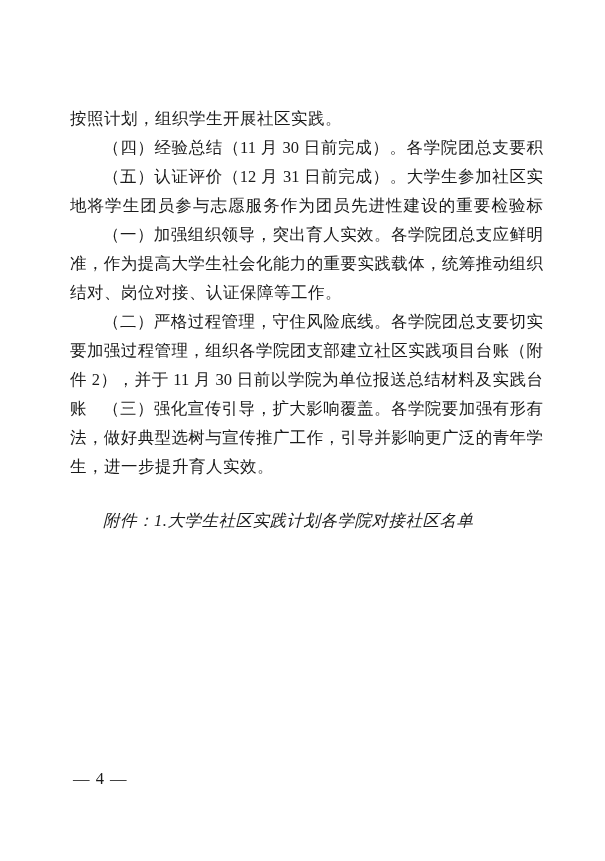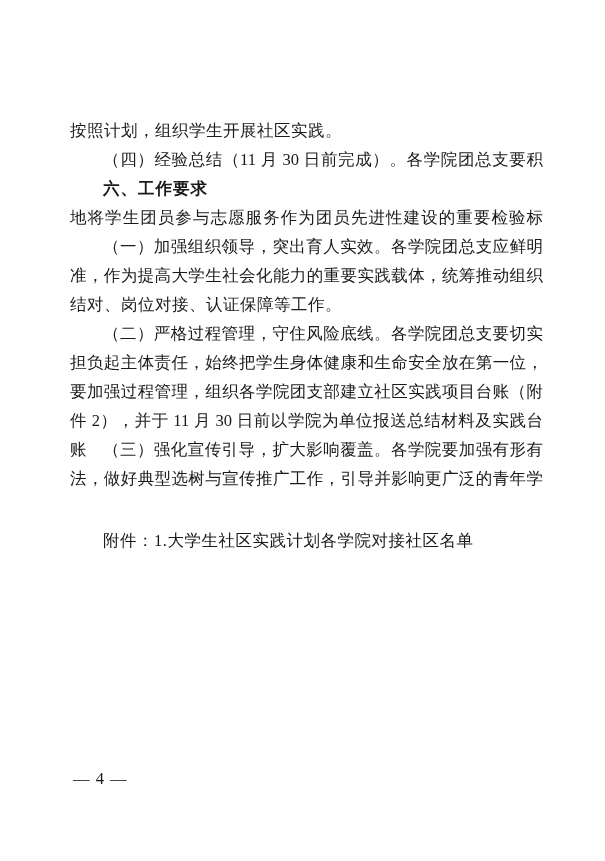--- a/index.html
+++ b/index.html
@@ -12,21 +12,21 @@
     width: 605px;
     height: 861px;
     background: #ffffff;
     overflow: hidden;
     font-family: "Liberation Serif", "DejaVu Serif", serif;
     color: #1a1a1a;
   }
   .content {
     position: absolute;
     left: 70px;
-    top: 116px;
+    top: 104px;
     width: 473px;
   }
   .line {
     font-size: 16.5px;
     line-height: 29px;
     height: 29px;
     white-space: nowrap;
     letter-spacing: 0.5px;
   }
   .line.fill {
@@ -37,45 +37,46 @@
     letter-spacing: 0px;
   }
   .line.indent {
     text-indent: 33px;
   }
   .line.heading {
     font-weight: bold;
     letter-spacing: 1px;
   }
   .line.attachment {
-    margin-top: 33px;
+    margin-top: 25px;
+    font-style: italic;
   }
   .footer {
     position: absolute;
     left: 73px;
     top: 768px;
     font-size: 16.5px;
     line-height: 22px;
     letter-spacing: 1px;
   }
 </style>
 </head>
 <body>
 
 <div class="page">
   <div class="content">
     <div class="line">按照计划，组织学生开展社区实践。</div>
     <div class="line indent fill">（四）经验总结（11 月 30 日前完成）。各学院团总支要积</div>
-    <div class="line indent heading">六、工作要求</div>
+    <div class="line indent fill">（五）认证评价（12 月 31 日前完成）。大学生参加社区实</div>
     <div class="line fill">地将学生团员参与志愿服务作为团员先进性建设的重要检验标</div>
     <div class="line indent fill">（一）加强组织领导，突出育人实效。各学院团总支应鲜明</div>
     <div class="line fill">准，作为提高大学生社会化能力的重要实践载体，统筹推动组织</div>
     <div class="line">结对、岗位对接、认证保障等工作。</div>
     <div class="line indent fill">（二）严格过程管理，守住风险底线。各学院团总支要切实</div>
-    <div class="line fill">担负起主体责任，始终把学生身体健康和生命安全放在第一位，</div>
     <div class="line fill">要加强过程管理，组织各学院团支部建立社区实践项目台账（附</div>
     <div class="line fill">件 2），并于 11 月 30 日前以学院为单位报送总结材料及实践台账。</div>
     <div class="line indent fill">（三）强化宣传引导，扩大影响覆盖。各学院要加强有形有</div>
     <div class="line fill">法，做好典型选树与宣传推广工作，引导并影响更广泛的青年学</div>
+    <div class="line">生，进一步提升育人实效。</div>
     <div class="line indent attachment">附件：1.大学生社区实践计划各学院对接社区名单</div>
   </div>
   <div class="footer">— 4 —</div>
 </div>
 
 </body></html>

